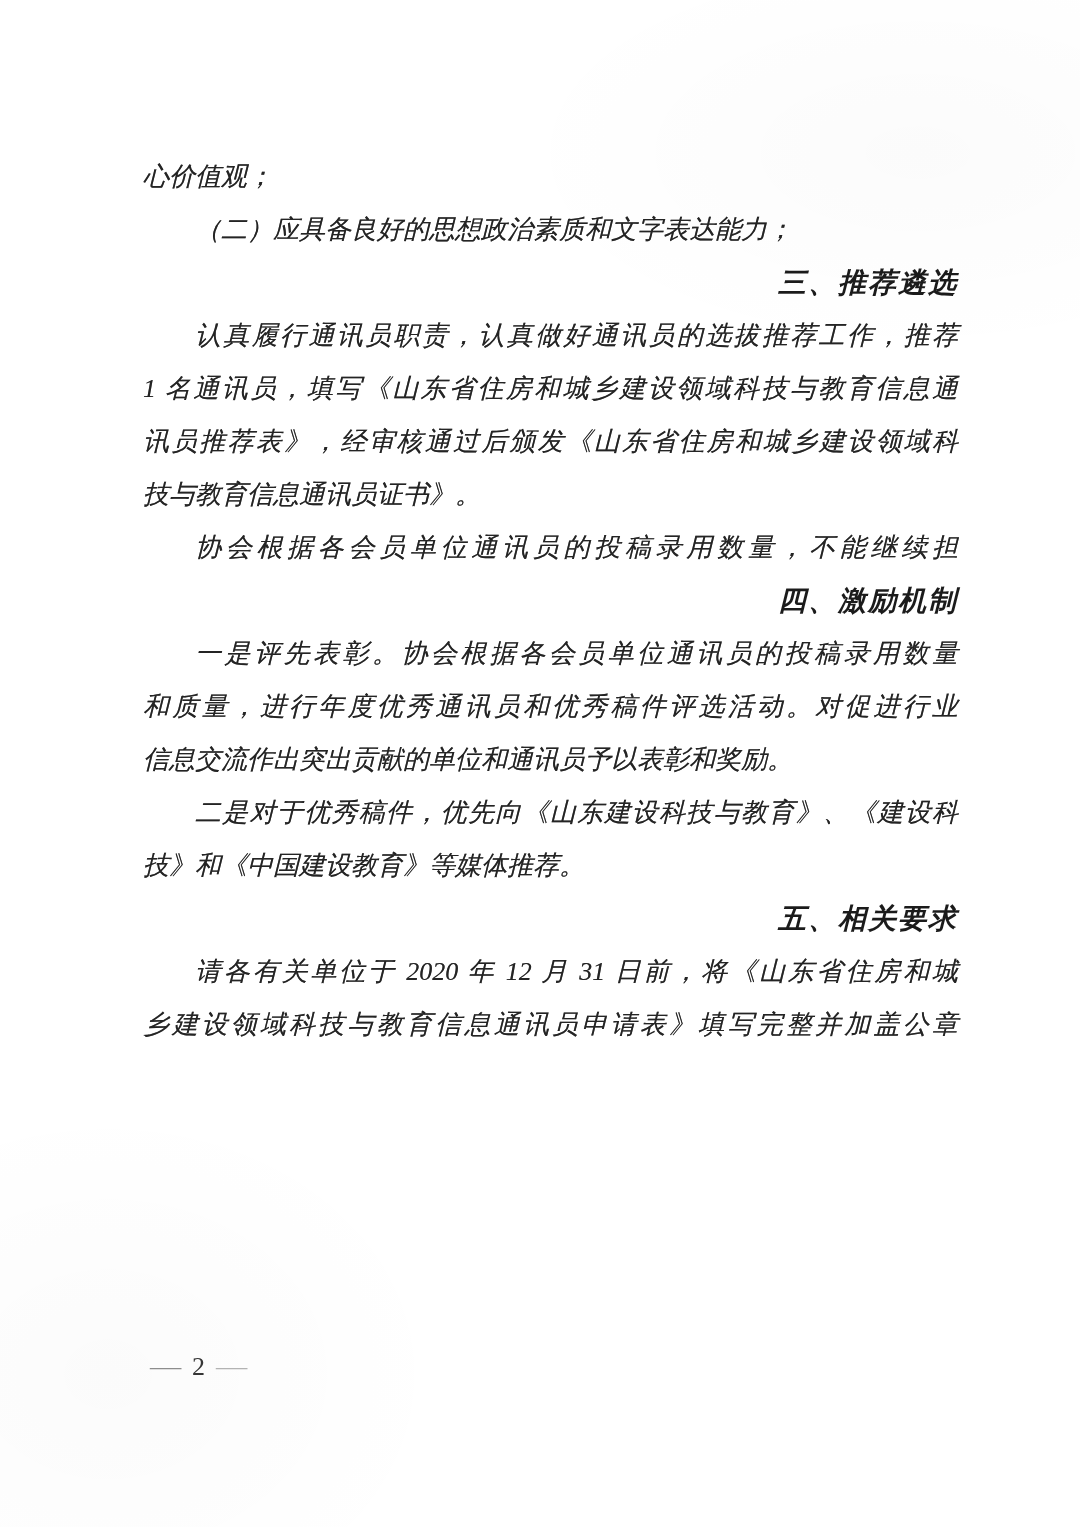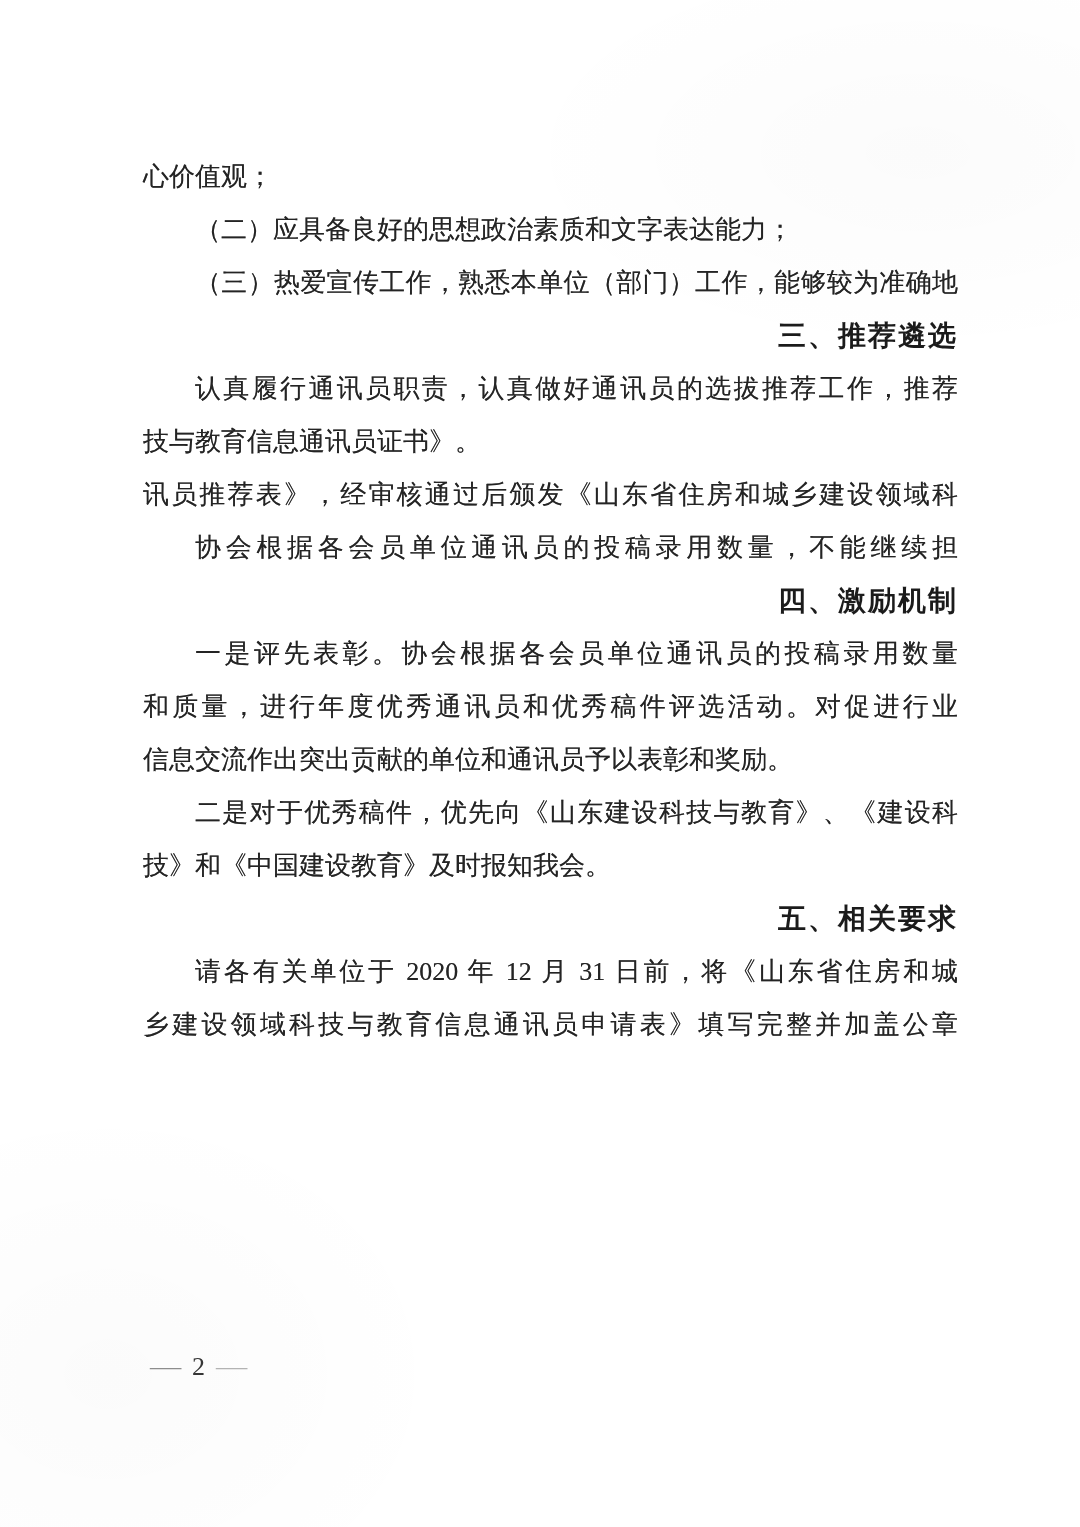--- a/index.html
+++ b/index.html
@@ -27,20 +27,21 @@
     top: 150px;
     width: 815px;
   }
   .ln {
     font-size: 26px;
     line-height: 53px;
     height: 53px;
     text-align: left;
     text-shadow: 0 0 0.5px rgba(20,20,20,0.55);
     white-space: normal;
+    font-style: italic;
   }
   .ind {
     text-indent: 52px;
   }
   .fill {
     text-align: justify;
     text-align-last: justify;
   }
   .head {
     font-family: "Liberation Sans", "DejaVu Sans", sans-serif;
@@ -73,32 +74,32 @@
     font-size: 26px;
   }
 </style>
 </head>
 <body>
 
 <div class="page">
   <div class="doc">
     <div class="ln">心价值观；</div>
     <div class="ln ind">（二）应具备良好的思想政治素质和文字表达能力；</div>
-    <div class="ln ind fill">（三）热爱宣传工作，熟悉本单位（部门）工作，能够较为准确地</div>
     <div class="ln ind head">三、推荐遴选</div>
     <div class="ln ind fill">认真履行通讯员职责，认真做好通讯员的选拔推荐工作，推荐</div>
+    <div class="ln fill">1 名通讯员，填写《山东省住房和城乡建设领域科技与教育信息通</div>
+    <div class="ln fill">讯员推荐表》，经审核通过后颁发《山东省住房和城乡建设领域科</div>
     <div class="ln">技与教育信息通讯员证书》。</div>
-    <div class="ln fill">讯员推荐表》，经审核通过后颁发《山东省住房和城乡建设领域科</div>
     <div class="ln ind fill">协会根据各会员单位通讯员的投稿录用数量，不能继续担</div>
     <div class="ln ind head">四、激励机制</div>
     <div class="ln ind fill">一是评先表彰。协会根据各会员单位通讯员的投稿录用数量</div>
     <div class="ln fill">和质量，进行年度优秀通讯员和优秀稿件评选活动。对促进行业</div>
     <div class="ln">信息交流作出突出贡献的单位和通讯员予以表彰和奖励。</div>
     <div class="ln ind fill">二是对于优秀稿件，优先向《山东建设科技与教育》、《建设科</div>
-    <div class="ln">技》和《中国建设教育》及时报知我会。</div>
+    <div class="ln">技》和《中国建设教育》等媒体推荐。</div>
     <div class="ln ind head">五、相关要求</div>
     <div class="ln ind fill">请各有关单位于 2020 年 12 月 31 日前，将《山东省住房和城</div>
     <div class="ln fill">乡建设领域科技与教育信息通讯员申请表》填写完整并加盖公章</div>
   </div>
 
   <div class="pageno">
     <span class="dash d1">—</span>
     <span class="num">2</span>
     <span class="dash d2">—</span>
   </div>

